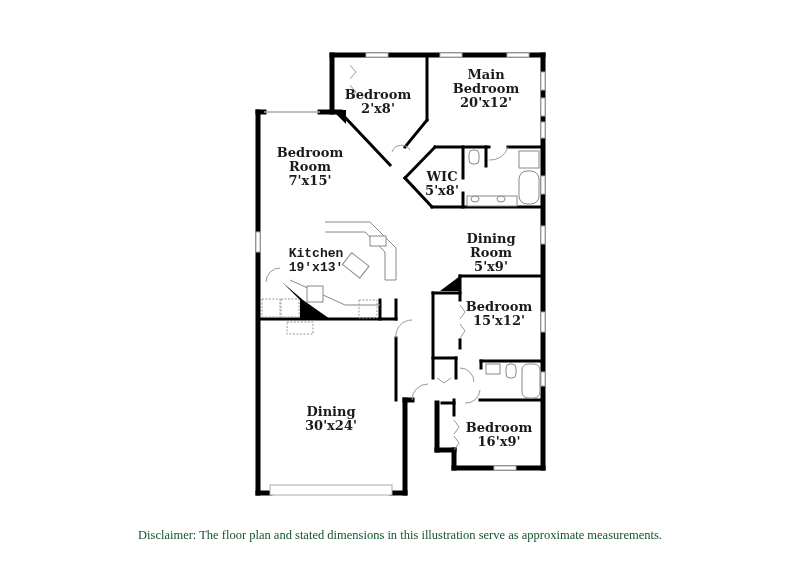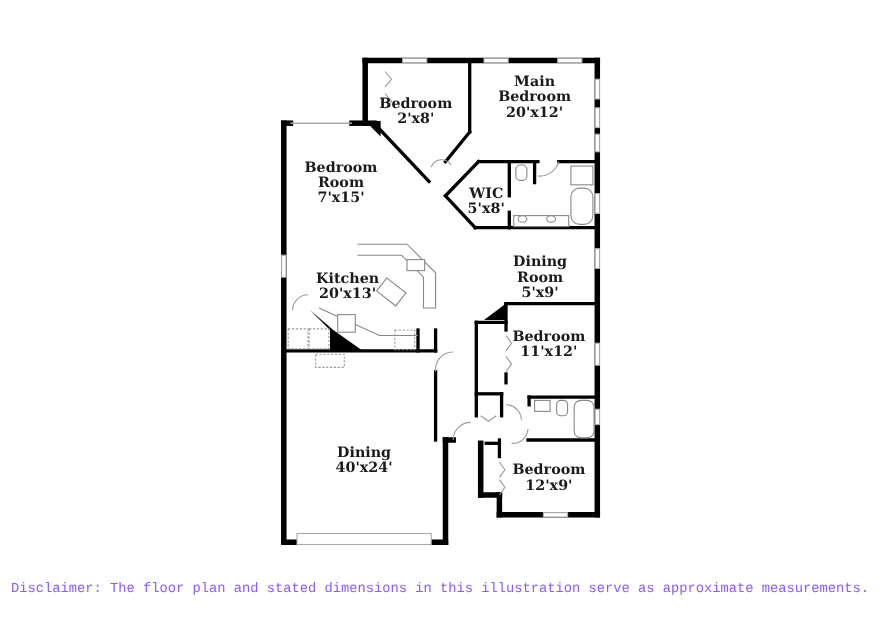--- a/index.html
+++ b/index.html
@@ -5,21 +5,21 @@
   html, body { margin: 0; padding: 0; background: #ffffff; }
   body { width: 800px; height: 582px; position: relative; overflow: hidden; font-family: "DejaVu Serif", "Liberation Serif", serif; }
   #plan { position: absolute; left: 0; top: 0; width: 800px; height: 582px; }
   .wall { stroke: #000; stroke-width: 5; fill: none; stroke-linecap: square; }
   .iwall { stroke: #000; stroke-width: 3; fill: none; stroke-linecap: square; }
   .fix { stroke: #888; stroke-width: 1; fill: #fff; }
   .dash { stroke: #999; stroke-width: 1; fill: none; stroke-dasharray: 2 1.5; }
   .win { fill: #fff; stroke: #aaa; stroke-width: 1; }
   .door { stroke: #999; stroke-width: 1; fill: none; }
   .room-label { position: absolute; text-align: center; font-family: "DejaVu Serif", "Liberation Serif", serif; font-weight: bold; font-size: 13px; line-height: 14px; color: #1a1a1a; white-space: nowrap; transform: translateX(-50%); }
-  .disclaimer { position: absolute; left: 0; width: 800px; top: 527px; text-align: center; font-family: Liberation Mono, monospace; font-size: 12.5px; line-height: 16px; color: #8b5cf6; }
+  .disclaimer { position: absolute; left: 0; width: 800px; top: 527px; text-align: center; font-family: Liberation Serif, serif; font-size: 12.5px; line-height: 16px; color: #14532d; }
 </style>
 </head>
 <body>
 
 <svg id="plan" viewBox="0 0 800 582" xmlns="http://www.w3.org/2000/svg">
 
   <g>
 
     <line class="wall" x1="332" y1="55" x2="543" y2="55"></line>
 
@@ -167,32 +167,32 @@
 </div>
 <div class="room-label" style="left:442px; top:170px;">
   <div>WIC</div>
   <div>5'x8'</div>
 </div>
 <div class="room-label" style="left:491px; top:220px;margin-top:12px;">
   <div>Dining</div>
   <div>Room</div>
   <div>5'x9'</div>
 </div>
-<div class="room-label" style="left:316px; top:247px;">
+<div class="room-label" style="left:316px; top:247px;font-family:Liberation Mono, monospace;">
   <div>Kitchen</div>
-  <div>20'x13'</div>
+  <div>19'x13'</div>
 </div>
 <div class="room-label" style="left:499px; top:300px;">
   <div>Bedroom</div>
-  <div>11'x12'</div>
+  <div>15'x12'</div>
 </div>
 <div class="room-label" style="left:331px; top:405px;">
   <div>Dining</div>
-  <div>40'x24'</div>
+  <div>30'x24'</div>
 </div>
 <div class="room-label" style="left:499px; top:421px;">
   <div>Bedroom</div>
-  <div>12'x9'</div>
+  <div>16'x9'</div>
 </div>
 
 <div class="disclaimer">
   <div>Disclaimer: The floor plan and stated dimensions in this illustration serve as approximate measurements.</div>
 </div>
 
 </body></html>

